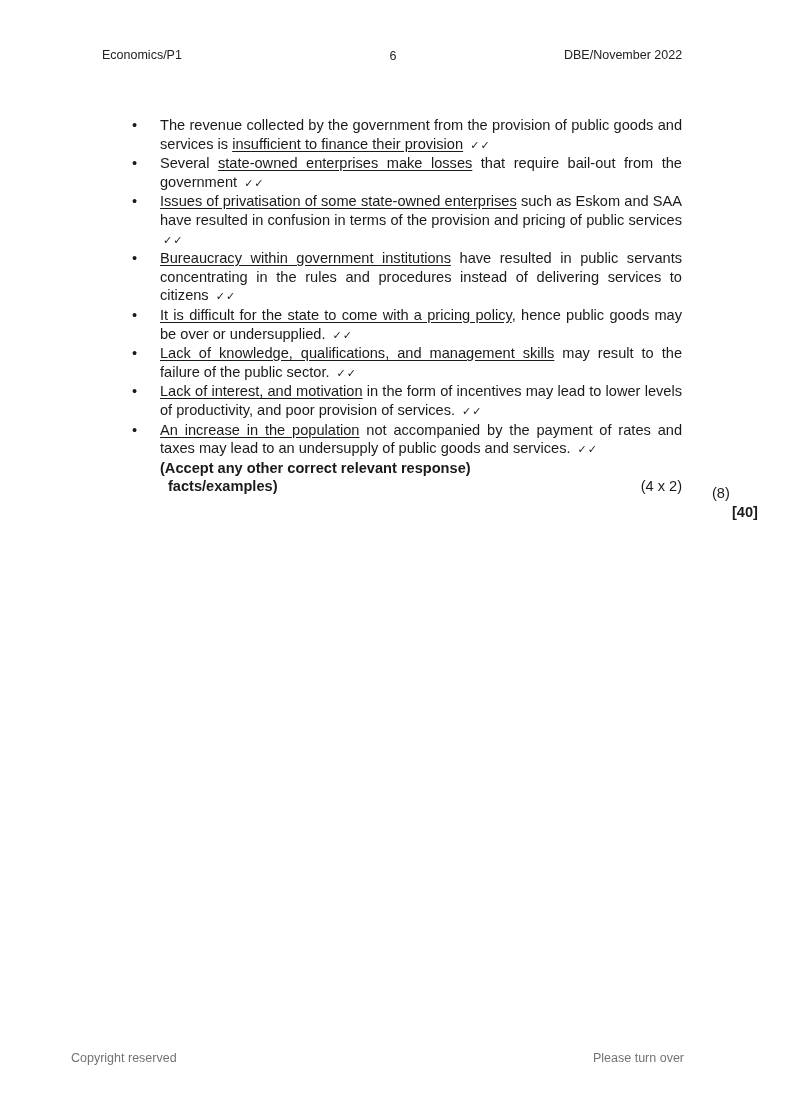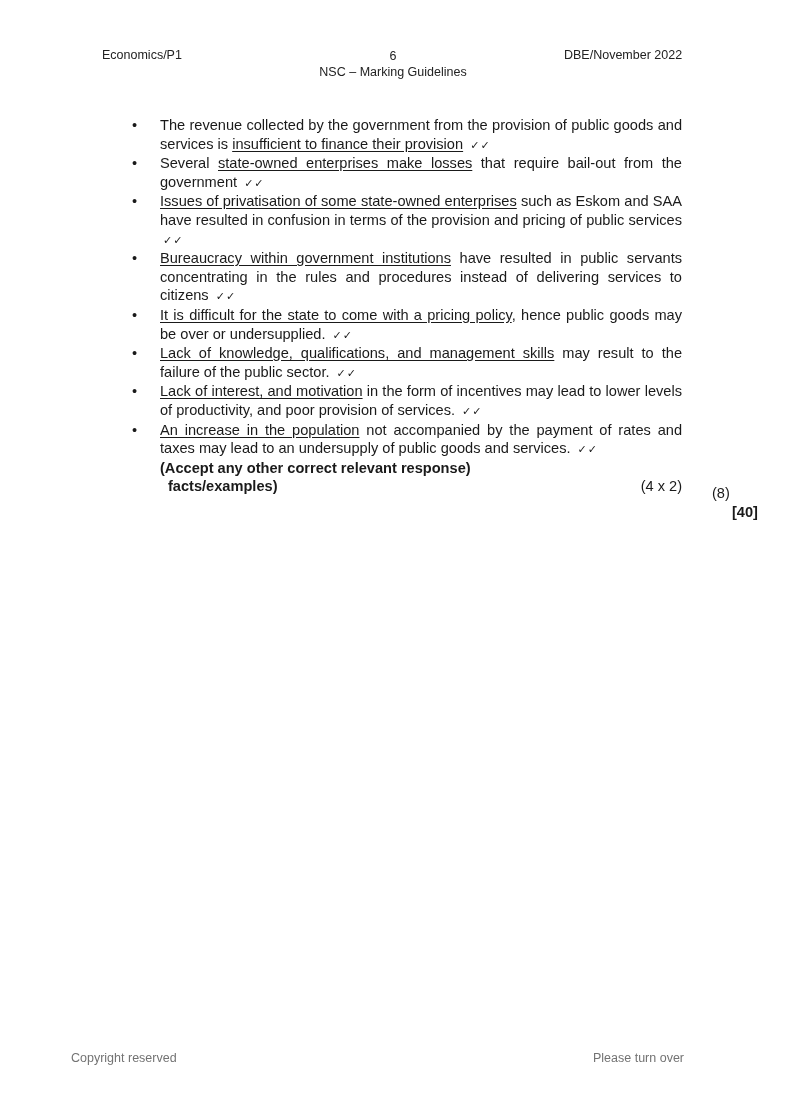--- a/index.html
+++ b/index.html
@@ -32,21 +32,20 @@
     .marks { position: absolute; left: 712px; top: 484px; font-size: 14.6px; line-height: 18.6px; }
     .marks .total { font-weight: bold; padding-left: 20px; }
     .last-justify { text-align-last: justify; }
   </style>
 </head>
 <body>
 
 <div class="hdr hdr-left">Economics/P1</div>
 <div class="hdr hdr-center">
   <div>6</div>
-  <div>NSC – Marking Guidelines</div>
 </div>
 <div class="hdr hdr-right">DBE/November 2022</div>
 
 <div class="content">
   <ul class="items">
     <li>
       <span class="bullet">•</span>
       <span>The revenue collected by the government from the provision of public goods and services is </span><span class="u">insufficient to finance their provision</span><span></span>
       <span class="tick">✓✓</span>
     </li>

